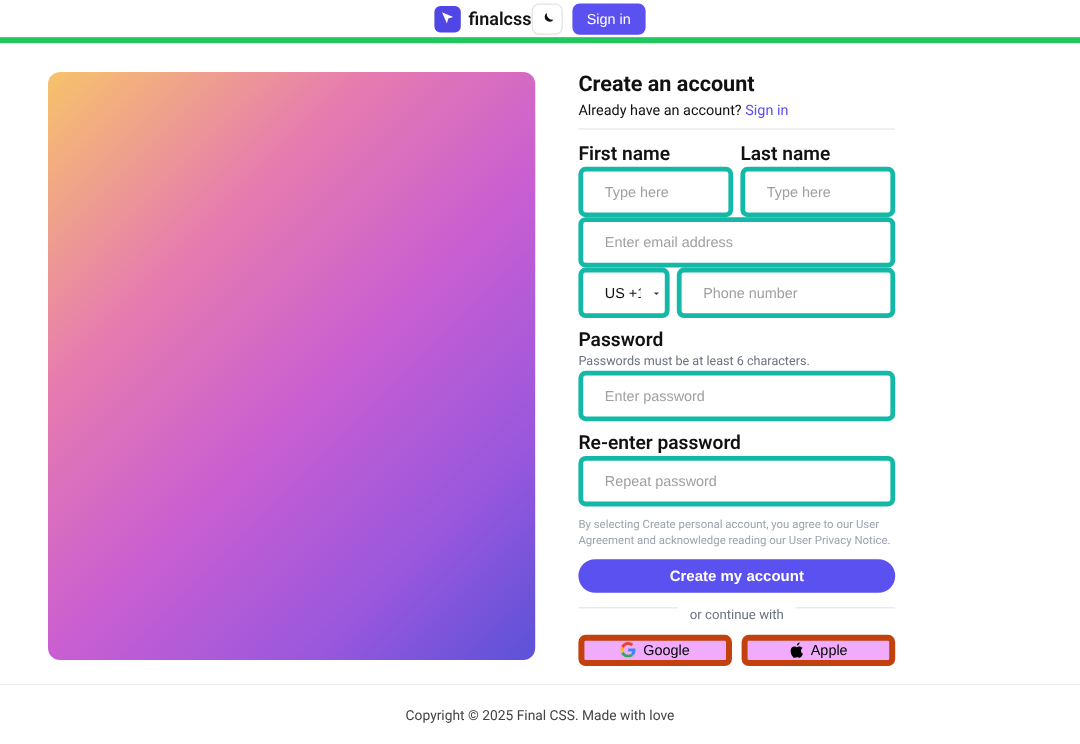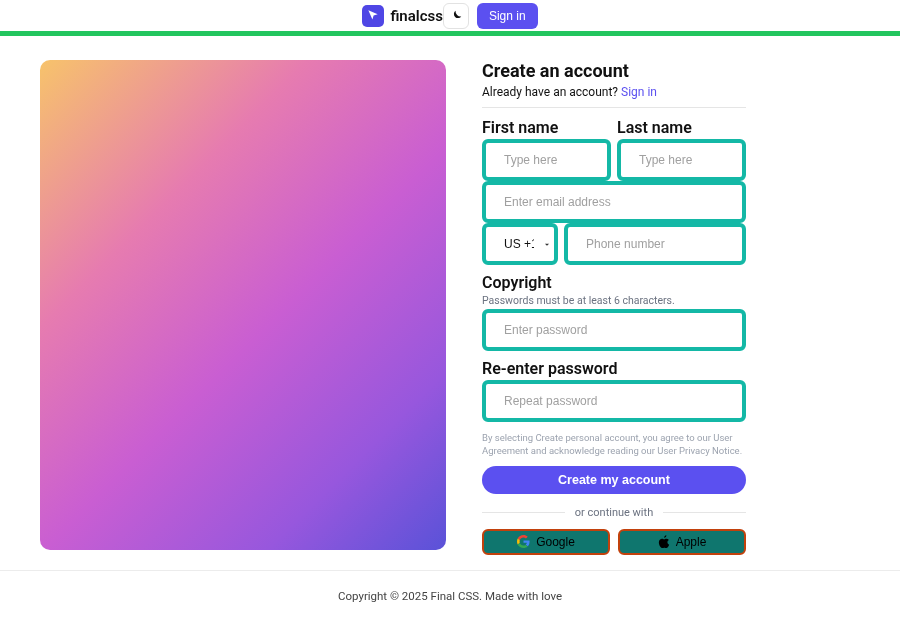--- a/index.html
+++ b/index.html
@@ -35,26 +35,26 @@
     .input, .select { width: 100%; height: 42px; border: 4px solid #14b8a6; border-radius: 6px; padding: 0 18px; font-size: 12px; color: #111; background: #fff; }
     .input::placeholder { color: #a0a0a0; }
     .select-wrap { position: relative; width: 76px; }
     .select { appearance: none; -webkit-appearance: none; padding-right: 20px; cursor: pointer; }
     .chev { position: absolute; right: 6px; top: 50%; transform: translateY(-50%); pointer-events: none; }
     .chev svg { width: 10px; height: 10px; fill: #333; }
 
     .terms { font-size: 9.5px; color: #9ca3af; line-height: 1.35; margin-top: 10px; }
     .primary-btn { width: 100%; height: 28px; margin-top: 8px; border: none; border-radius: 9999px; background: #5b50f0; color: #fff; font-size: 12.5px; font-weight: 600; cursor: pointer; }
 
-    .divider { display: flex; align-items: center; gap: 10px; margin: 12px 0 10px; }
+    .divider { display: flex; gap: 10px; margin: 12px 0 10px; }
     .divider:before, .divider:after { content: ""; flex: 1; border-top: 1px solid #e5e5e5; }
     .divider span { font-size: 11px; color: #6b7280; }
 
     .oauth-row { display: flex; gap: 8px; }
-    .oauth-btn { flex: 1; height: 26px; border: 2px solid #c2410c; border-radius: 6px; background: #0f766e; font-size: 12px; font-weight: 500; display: flex; align-items: center; justify-content: center; gap: 6px; cursor: pointer; }
+    .oauth-btn { flex: 1; height: 26px; border: 5px solid #c2410c; border-radius: 6px; background: #f0abfc; font-size: 12px; font-weight: 500; display: flex; align-items: center; justify-content: center; gap: 6px; cursor: pointer; }
     .google-icon { width: 13px; height: 13px; }
     .apple-icon { width: 12px; height: 14px; fill: #000; }
 
     
     .footer { height: 50px; border-top: 1px solid #ececec; display: flex; align-items: center; justify-content: center; font-size: 11.5px; color: #444; position: absolute; bottom: 0; width: 100%; }
   </style>
 </head>
 <body>
 
 <div class="header">
@@ -104,21 +104,21 @@
         <select class="select">
           <option>US +1</option>
         </select>
         <span class="chev"><svg viewBox="0 0 24 24">
               <path d="M7 10l5 5 5-5z"></path>
             </svg></span>
       </div>
       <input class="input" style="flex: 1 1 0%;" placeholder="Phone number">
     </div>
 
-    <label class="label">Copyright</label>
+    <label class="label">Password</label>
     <div class="helper">Passwords must be at least 6 characters.</div>
     <input type="password" class="input" placeholder="Enter password" style="">
 
     <label class="label">Re-enter password</label>
     <input type="password" class="input" placeholder="Repeat password" style="">
 
     <div class="terms">By selecting Create personal account, you agree to our User Agreement and acknowledge reading our User Privacy Notice.</div>
 
     <button class="primary-btn">Create my account</button>
 

